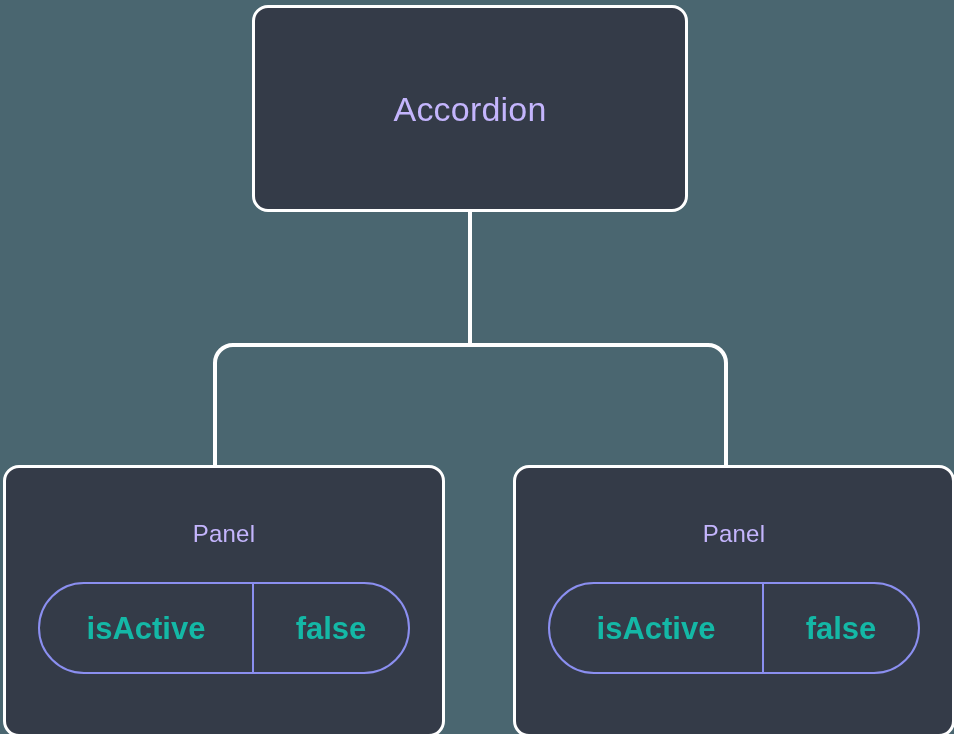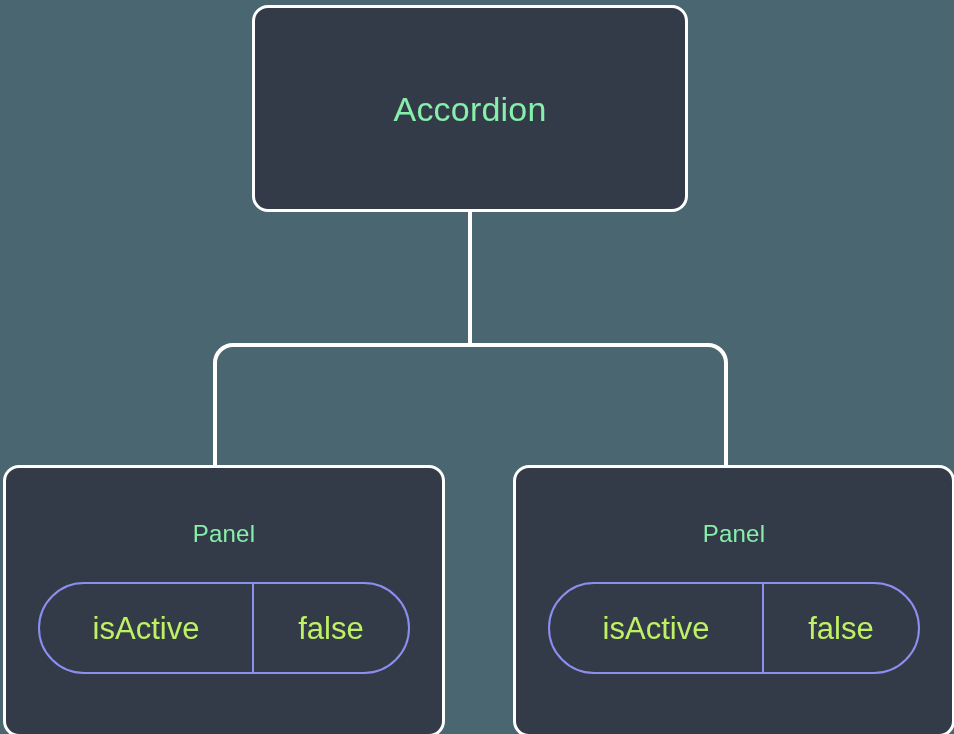--- a/index.html
+++ b/index.html
@@ -50,21 +50,21 @@
 
   .node-root {
     left: 252px;
     top: 5px;
     width: 436px;
     height: 207px;
     justify-content: center;
   }
 
   .node-title {
-    color: #86efac;
+    color: #c4b5fd;
     font-size: 34px;
     font-weight: 400;
     letter-spacing: 0.2px;
     line-height: 1;
     text-align: center;
     white-space: nowrap;
   }
 
   .node-leaf {
     width: 442px;
@@ -88,25 +88,26 @@
     box-sizing: border-box;
     border: 2px solid #8b8ff0;
     border-radius: 46px;
     overflow: hidden;
   }
 
   .pill-cell {
     display: flex;
     align-items: center;
     justify-content: center;
-    color: #bef264;
+    color: #14b8a6;
     font-size: 31px;
     line-height: 1;
     white-space: nowrap;
     box-sizing: border-box;
+    font-weight: bold;
   }
 
   .pill-key {
     width: 214px;
     border-right: 2px solid #8b8ff0;
   }
 
   .pill-value {
     width: 154px;
   }

